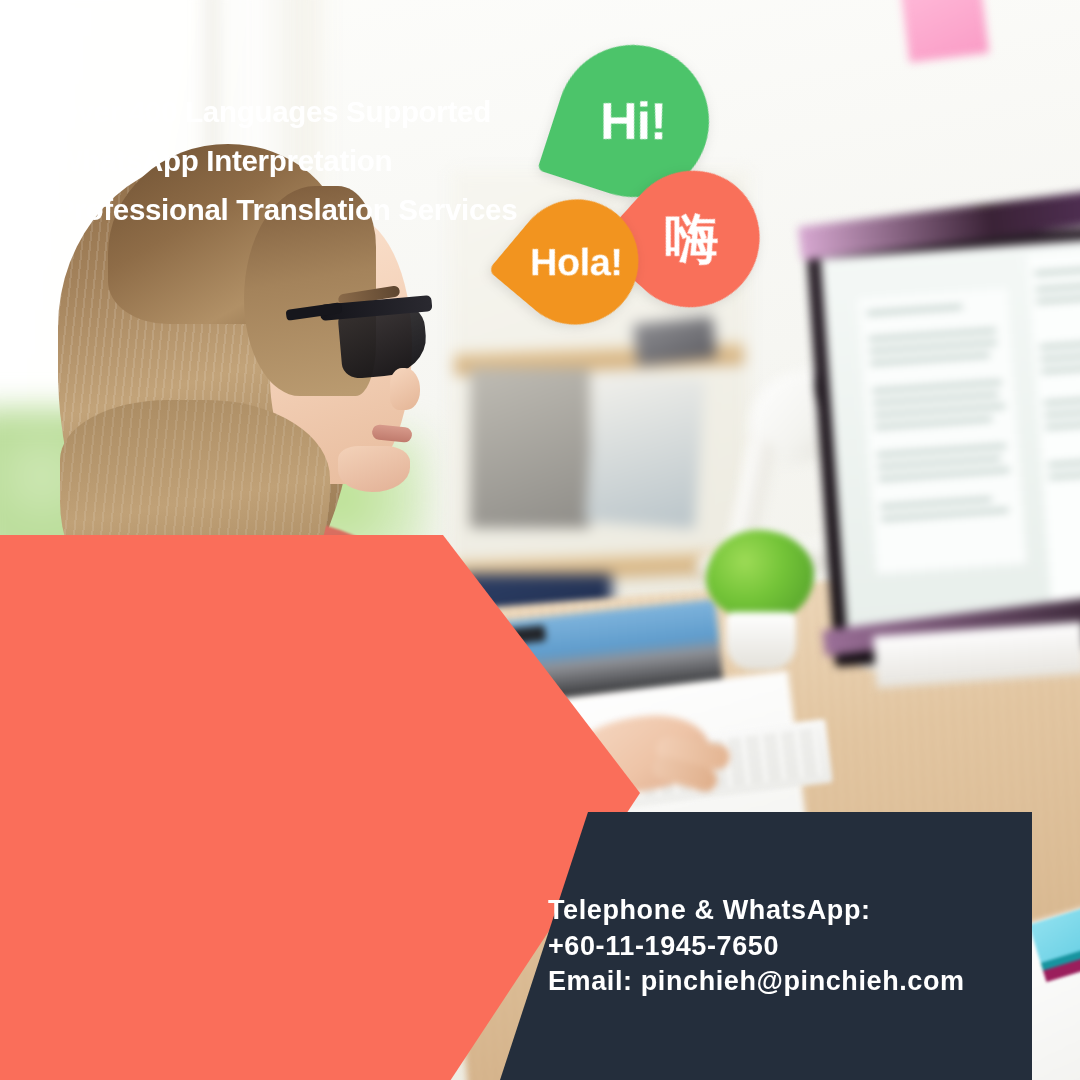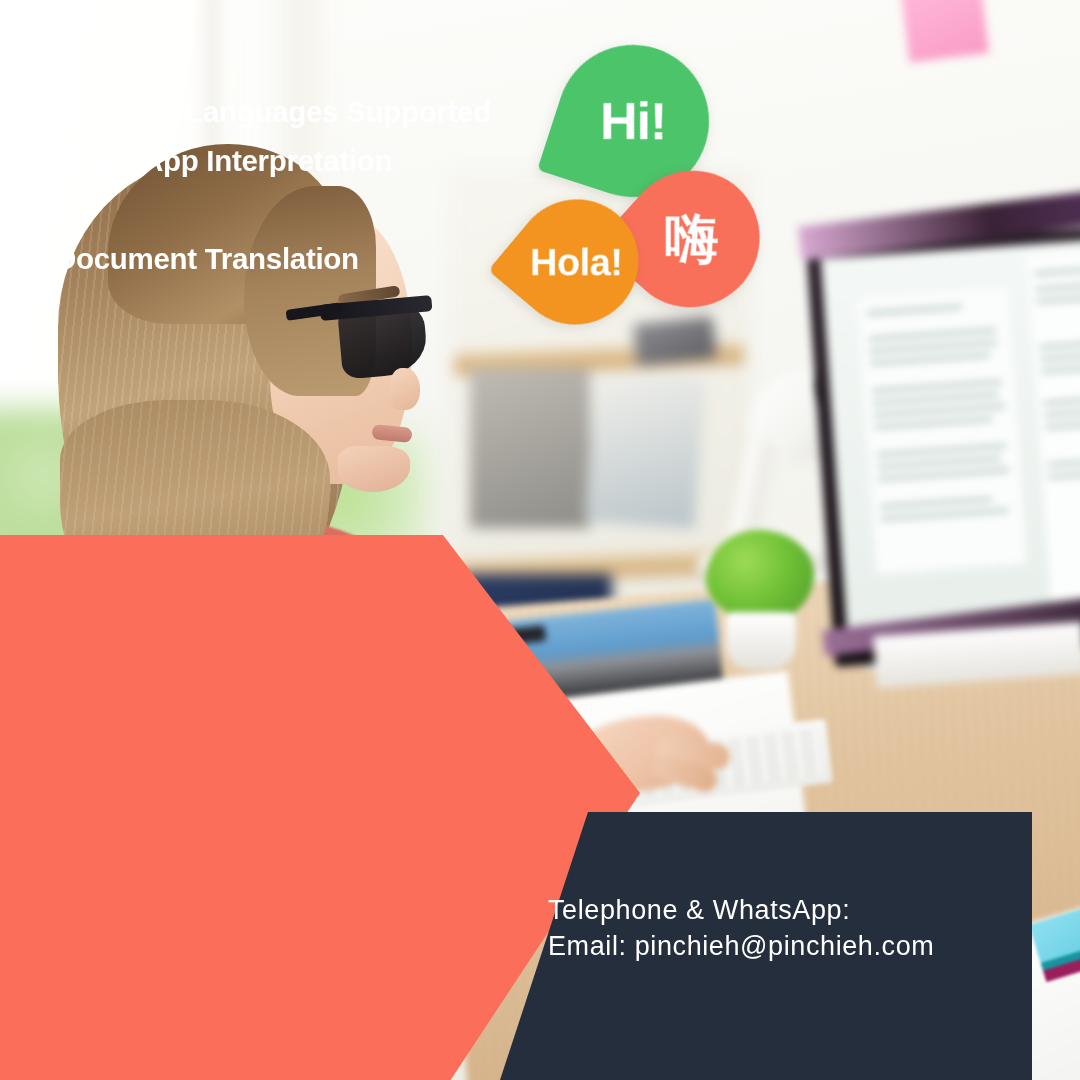--- a/index.html
+++ b/index.html
@@ -240,21 +240,21 @@
   .feature-text { font-size:29.5px; font-weight:700; line-height:1.08;
                   letter-spacing:-.3px; white-space:nowrap; }
 
   
   .navy-panel { position:absolute; left:500px; top:812px; width:532px; height:268px;
      background:var(--navy,#242e3c);
      clip-path:polygon(88px 0, 532px 0, 532px 268px, 0 268px); }
   .contact { position:absolute; left:548px; top:893px; width:470px; color:#fff; }
   .contact-title { font-size:44px; font-weight:400; line-height:1.1;
                    letter-spacing:.5px; margin-bottom:6px; }
-  .contact-line { font-size:27px; font-weight:400; line-height:1.32;
+  .contact-line { font-size:27px; font-weight:700; line-height:1.32;
                   letter-spacing:.6px; }
 </style>
 </head>
 <body>
 
 <div id="poster">
 
   <div class="photo">
     <div class="win-left"></div>
     <div class="wall-edge"></div>
@@ -382,31 +382,32 @@
       <span class="feature-text">Over 400 Languages Supported</span>
     </div>
 
     <div class="feature-item">
       <span class="check">✓</span>
       <span class="feature-text">WhatsApp Interpretation</span>
     </div>
 
     <div class="feature-item">
       <span class="check">✓</span>
+      <span class="feature-text">Professional Translation Services</span>
     </div>
 
     <div class="feature-item">
       <span class="check">✓</span>
-      <span class="feature-text">Document Translation</span>
     </div>
 
     <div class="feature-item">
       <span class="check">✓</span>
     </div>
   </div>
 
   <div class="navy-panel"></div>
   <div class="contact">
     <div class="contact-line">Telephone &amp; WhatsApp:</div>
+    <div class="contact-line">+60-11-1945-7650</div>
     <div class="contact-line">Email: pinchieh@pinchieh.com</div>
   </div>
 
 </div>
 
 </body></html>

